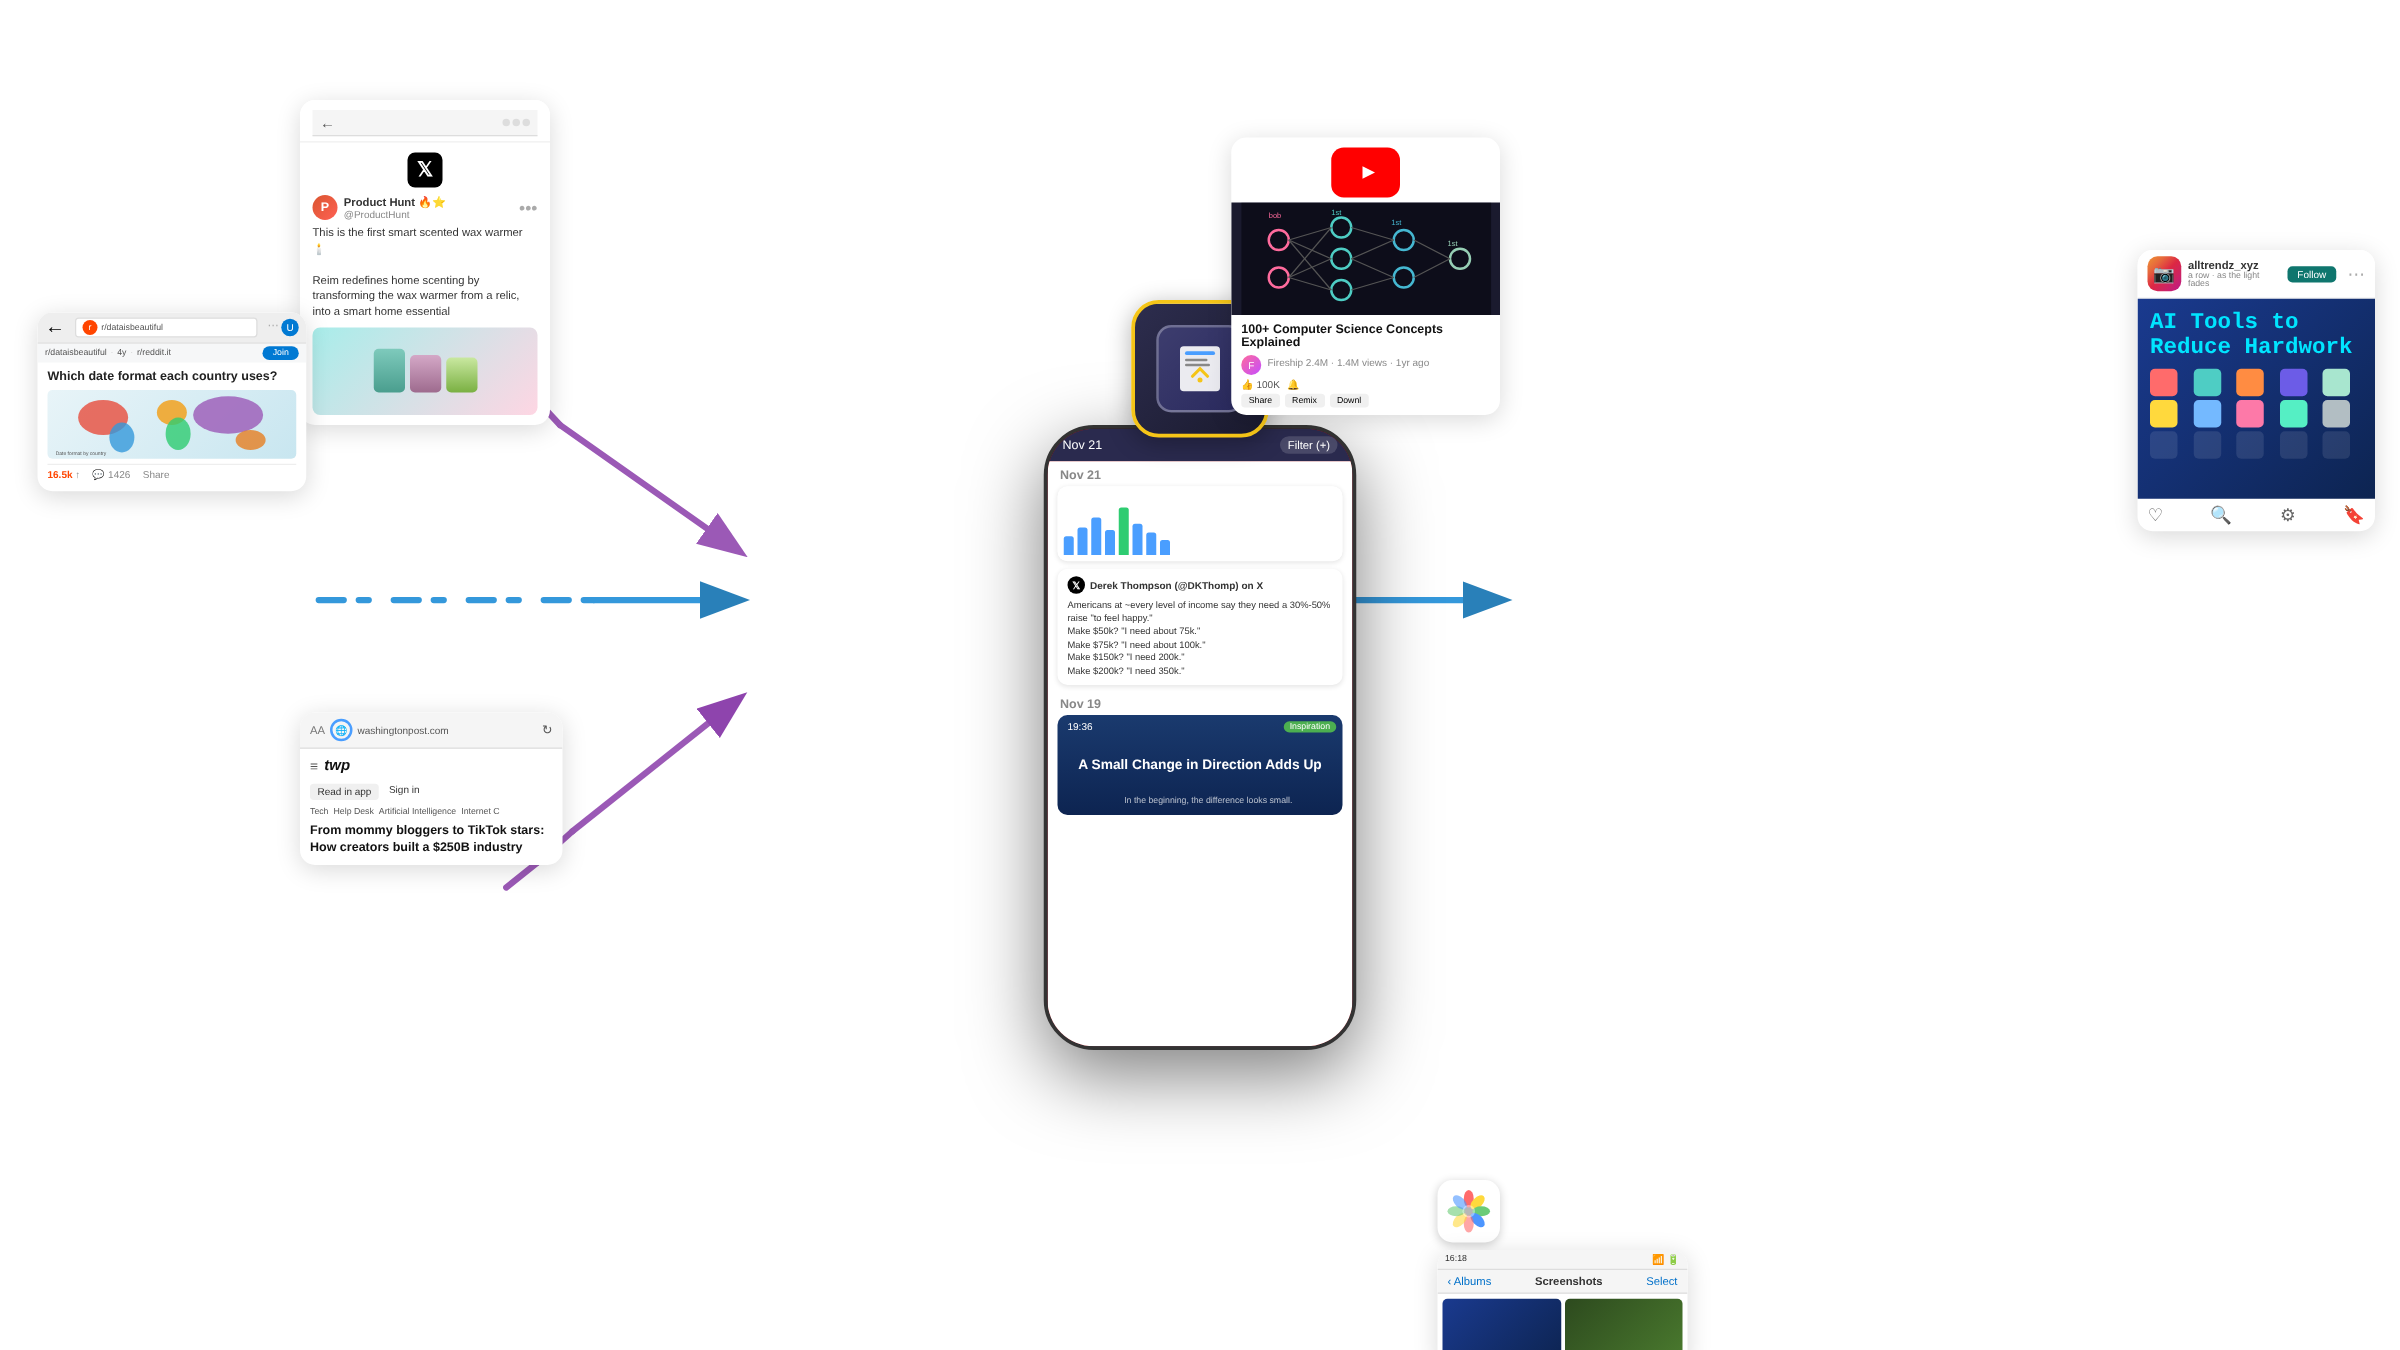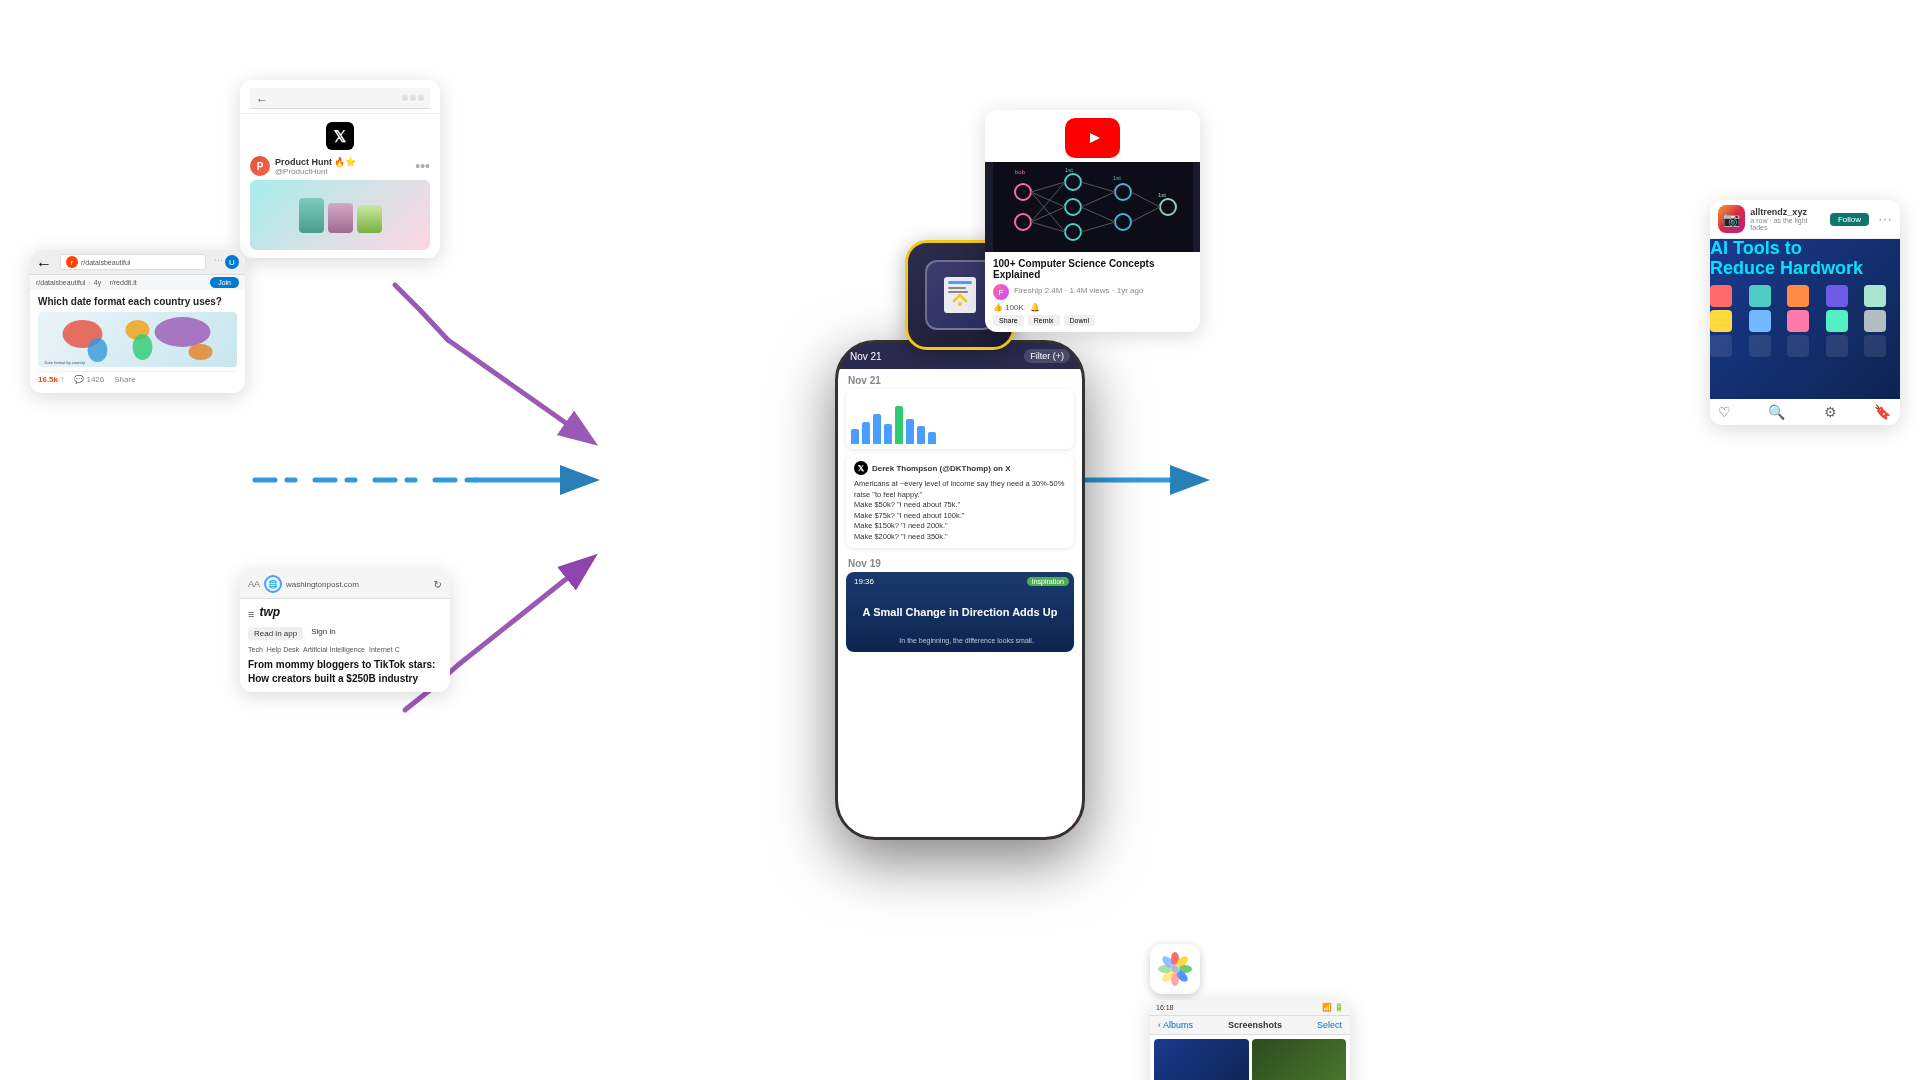--- a/index.html
+++ b/index.html
@@ -403,21 +403,23 @@
     .ig-follow-btn {
       margin-left: auto;
       background: #0f766e;
       color: #fff;
       font-size: 8px;
       padding: 2px 8px;
       border-radius: 4px;
     }
     .ig-content {
       background: linear-gradient(135deg, #1a3a8f, #0d2451);
+      padding: 10px;
       min-height: 160px;
+      font-family: Liberation Mono, monospace;
     }
     .ig-content-title {
       color: #00e5ff;
       font-size: 18px;
       font-weight: 900;
       line-height: 1.1;
       margin-bottom: 6px;
     }
     .ig-tools-grid {
       display: grid;
@@ -630,20 +632,24 @@
       <div class="x-logo">𝕏</div>
     </div>
 
     <div class="producthunt-row">
       <div class="ph-logo">P</div>
       <div>
         <div class="ph-name">Product Hunt 🔥<span style="color:#ffc107;">⭐</span></div>
         <div class="ph-handle">@ProductHunt</div>
       </div>
       <div style="margin-left:auto; font-size:14px; color:#aaa;">•••</div>
+    </div>
+    <div class="tweet-body-text">
+      This is the first smart scented wax warmer 🕯️<br><br>
+      Reim redefines home scenting by transforming the wax warmer from a relic, into a smart home essential
     </div>
     <div class="tweet-img">
       <div class="wax-warmer-visual">
         <div class="wax-item"></div>
         <div class="wax-item wax-item-2"></div>
         <div class="wax-item wax-item-3"></div>
       </div>
     </div>
   </div>
 </div>

